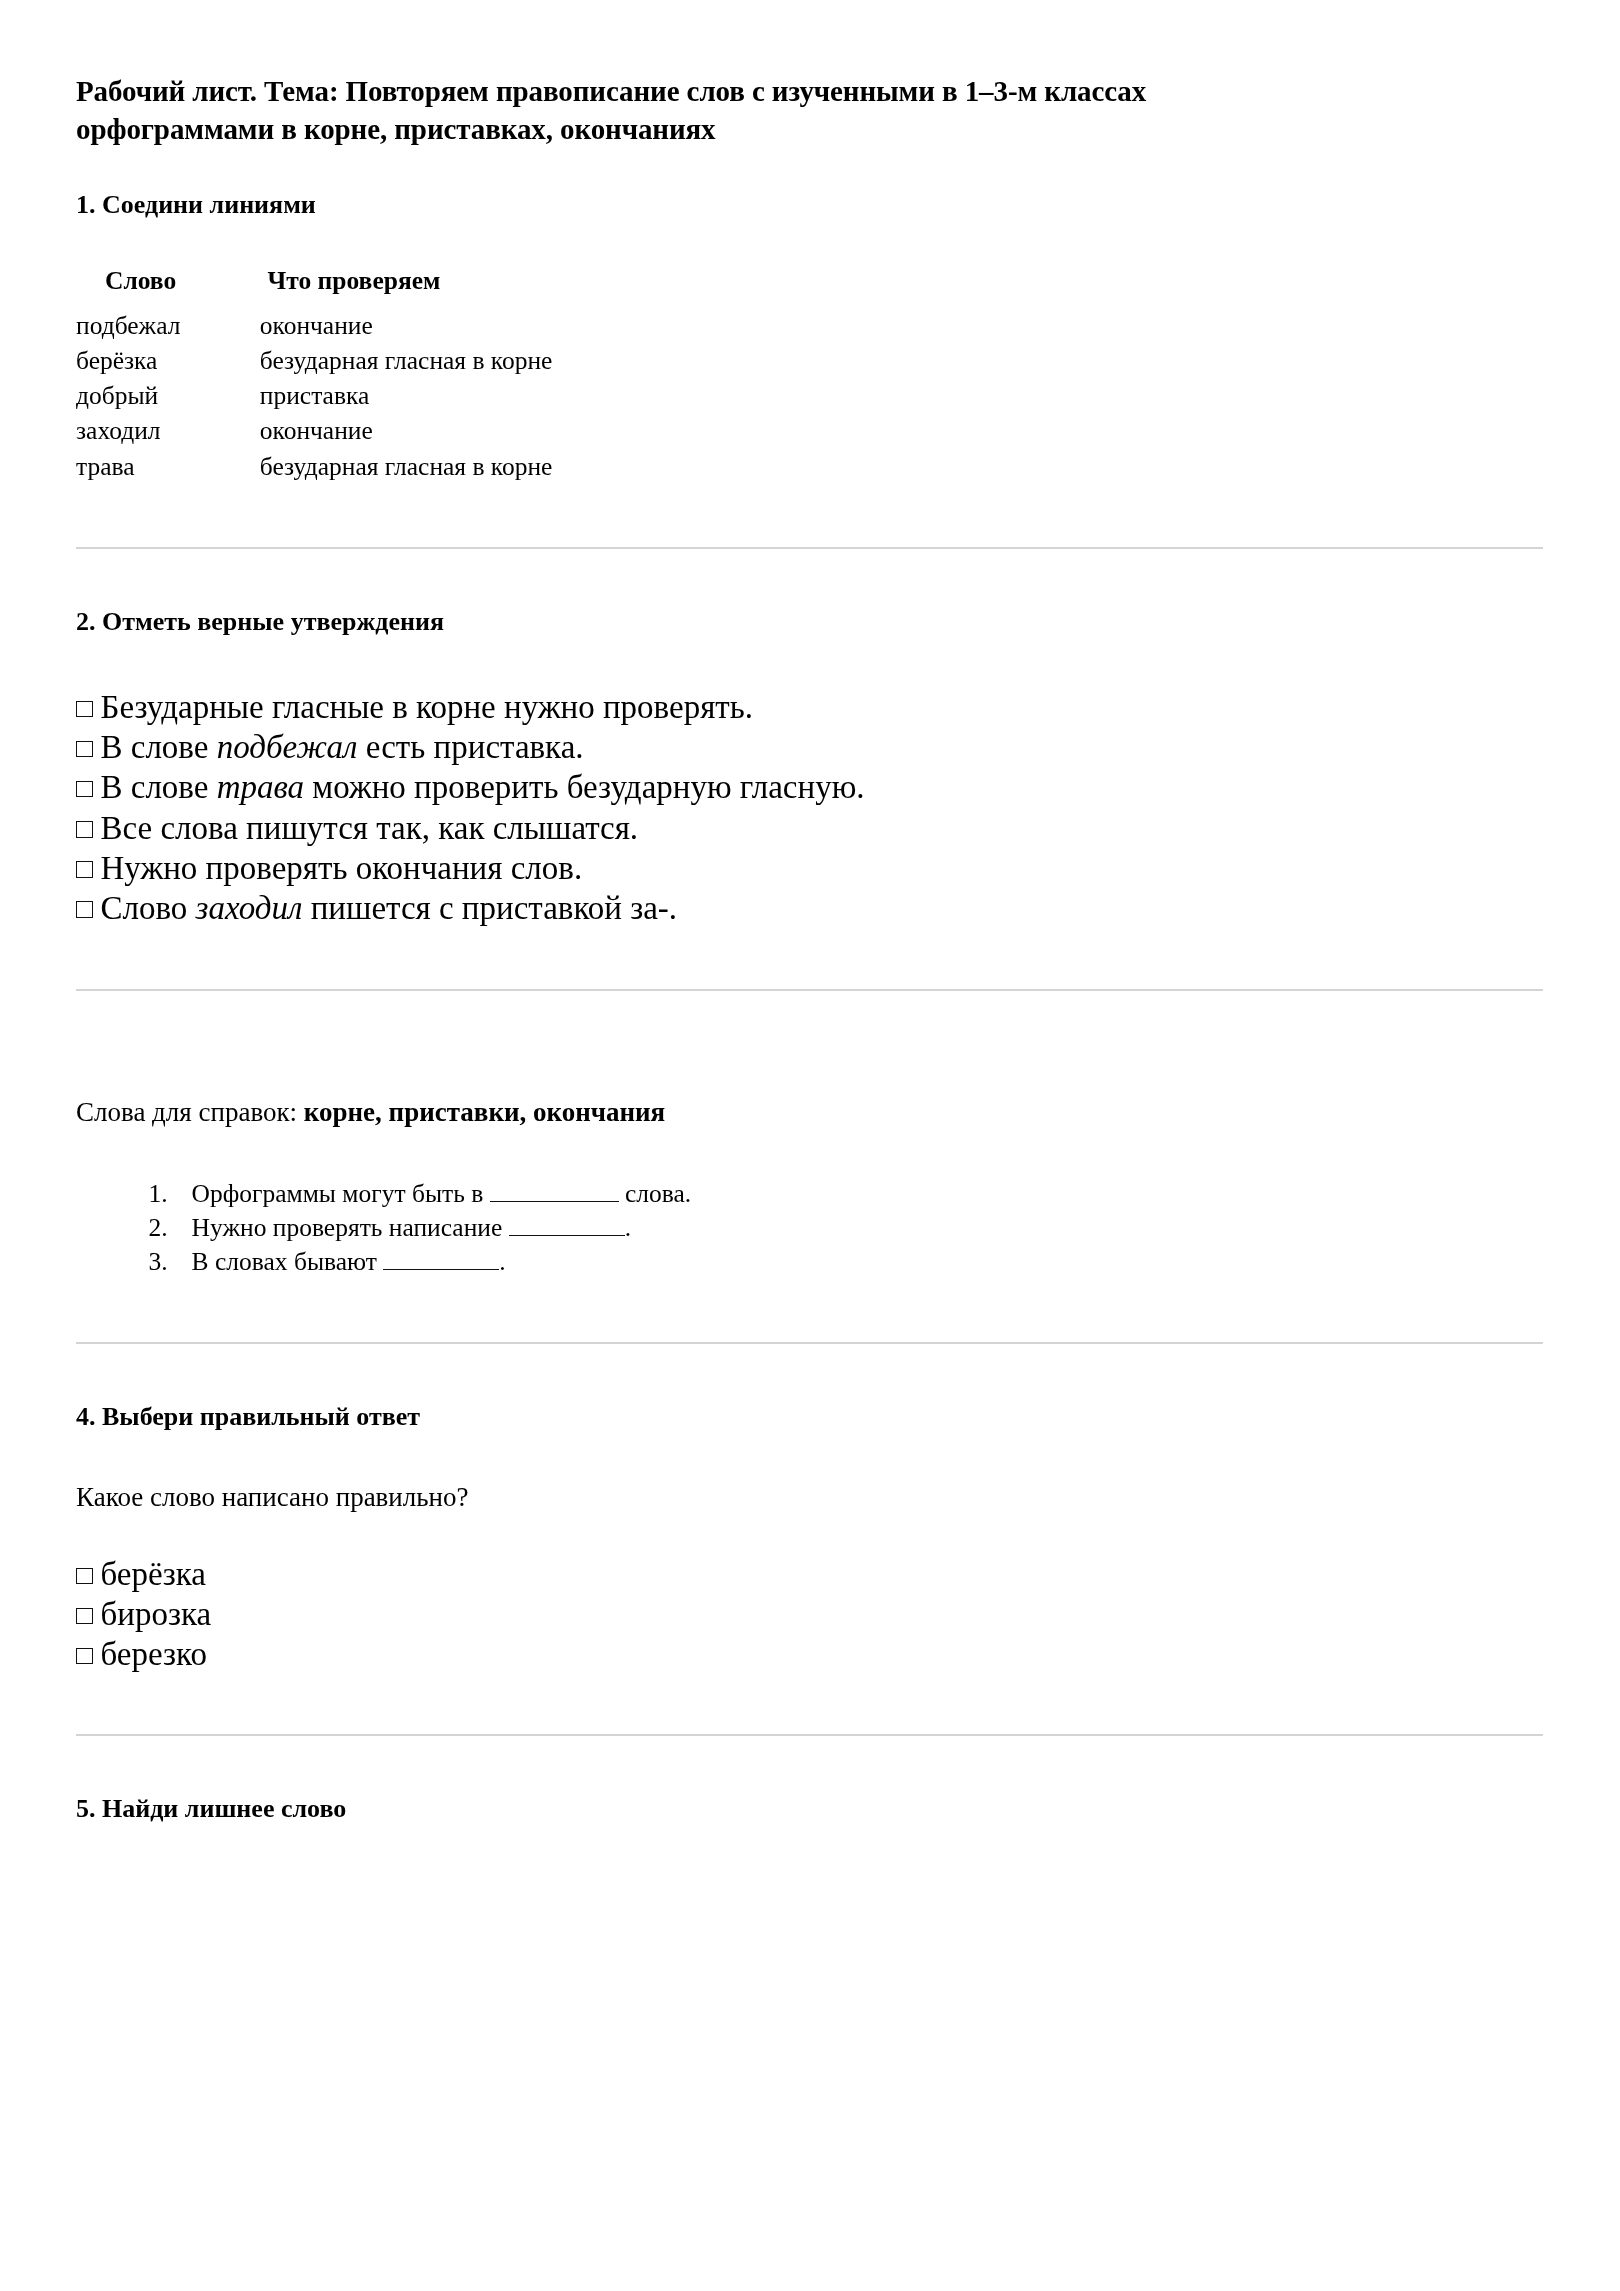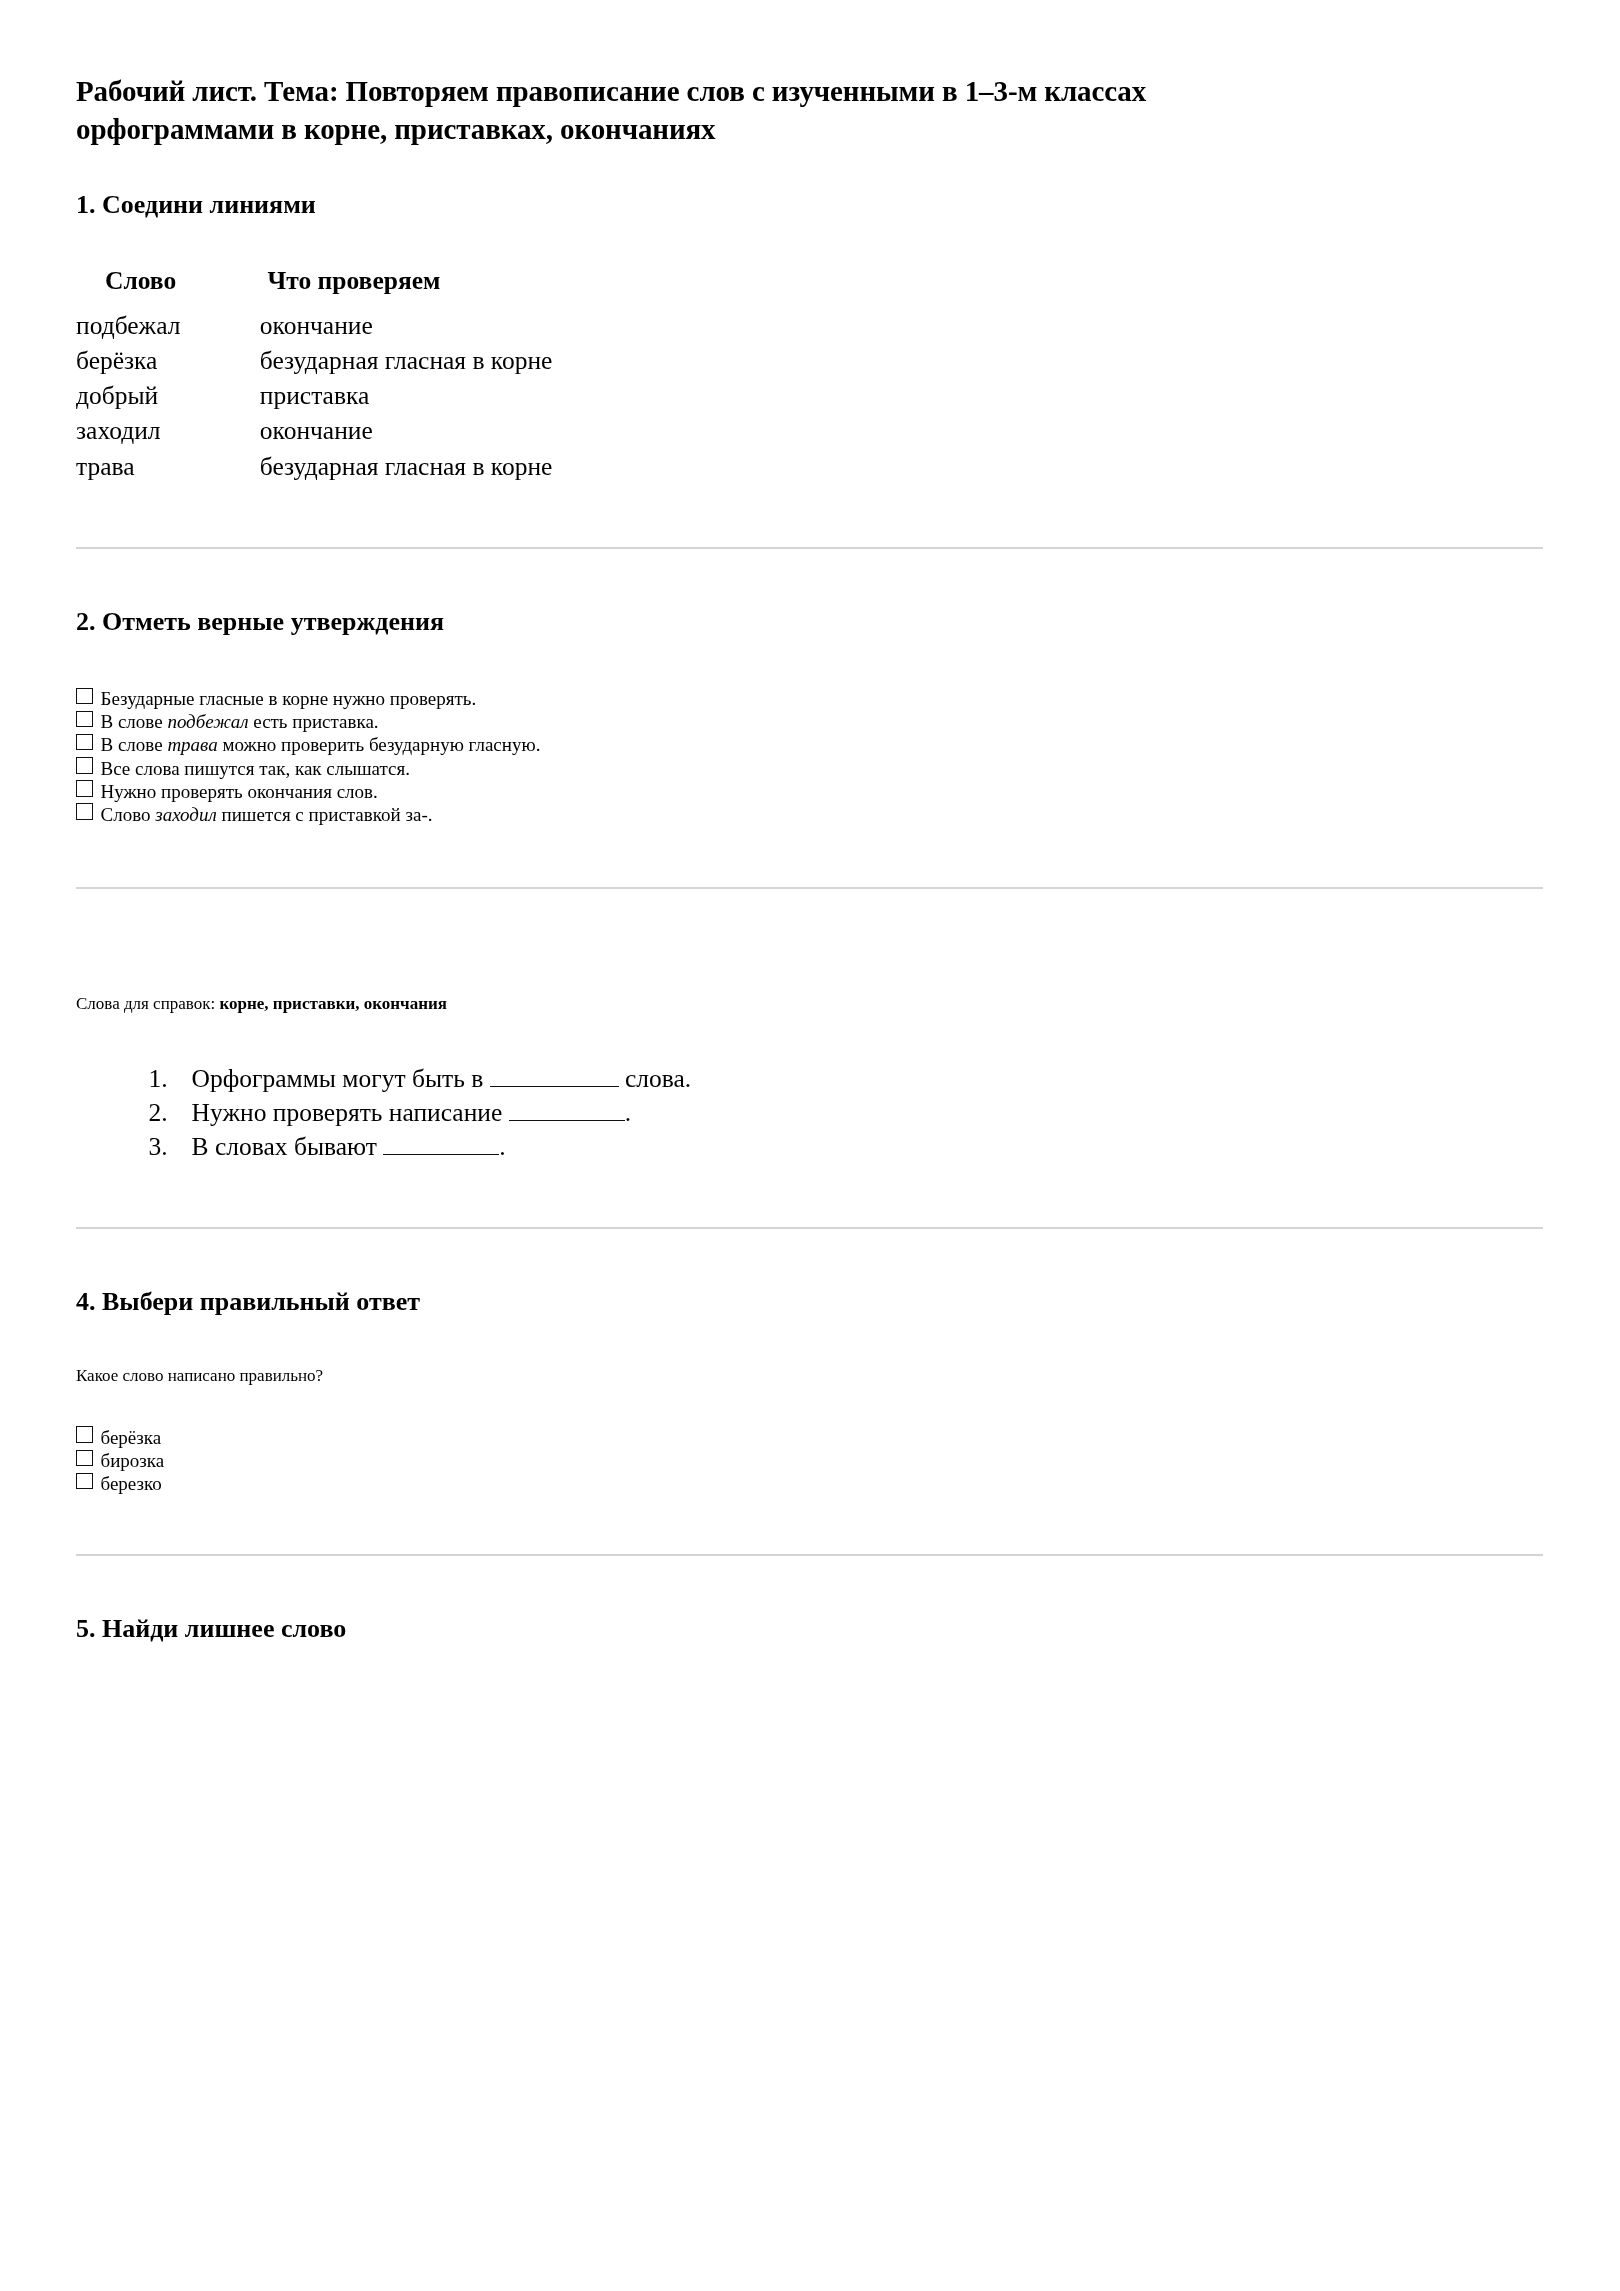--- a/index.html
+++ b/index.html
@@ -37,21 +37,21 @@
   
   .section-heading {
     font-size: 26px;
     font-weight: bold;
     line-height: 1.25;
     margin: 0;
   }
 
   
   .body-text {
-    font-size: 17px;
+    font-size: 27px;
     line-height: 1.30;
     margin: 0;
   }
   .body-text .strong { font-weight: bold; }
   em.word { font-style: italic; }
 
   
   .separator {
     border: 0;
     border-top: 2px solid #d4d4d4;
@@ -86,21 +86,21 @@
   .pair-table th.col-word { padding-left: 29px; }
   .pair-table th.col-check { padding-left: 7.8px; }
 
   
   .checklist {
     list-style: none;
     margin: 0;
     padding: 0;
   }
   .checklist li {
-    font-size: 19px;
+    font-size: 33px;
     line-height: 1.215;
     margin: 0;
     padding: 0;
     white-space: nowrap;
   }
   .checkbox-glyph {
     display: inline-block;
     width: 16.7px;
     height: 16.7px;
     border: 1.6px solid #111;

